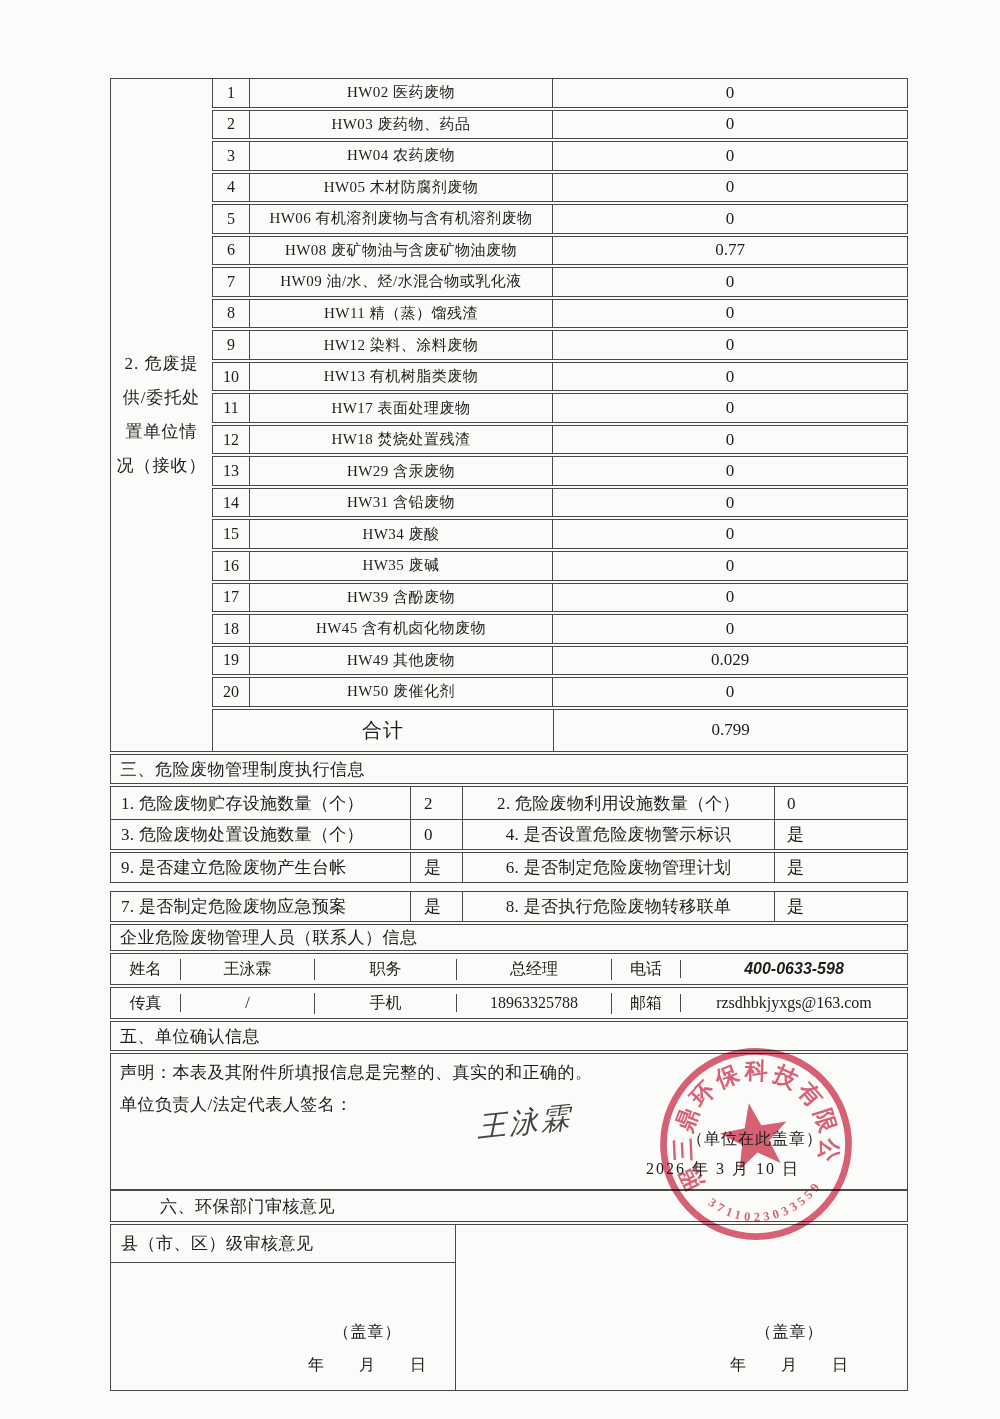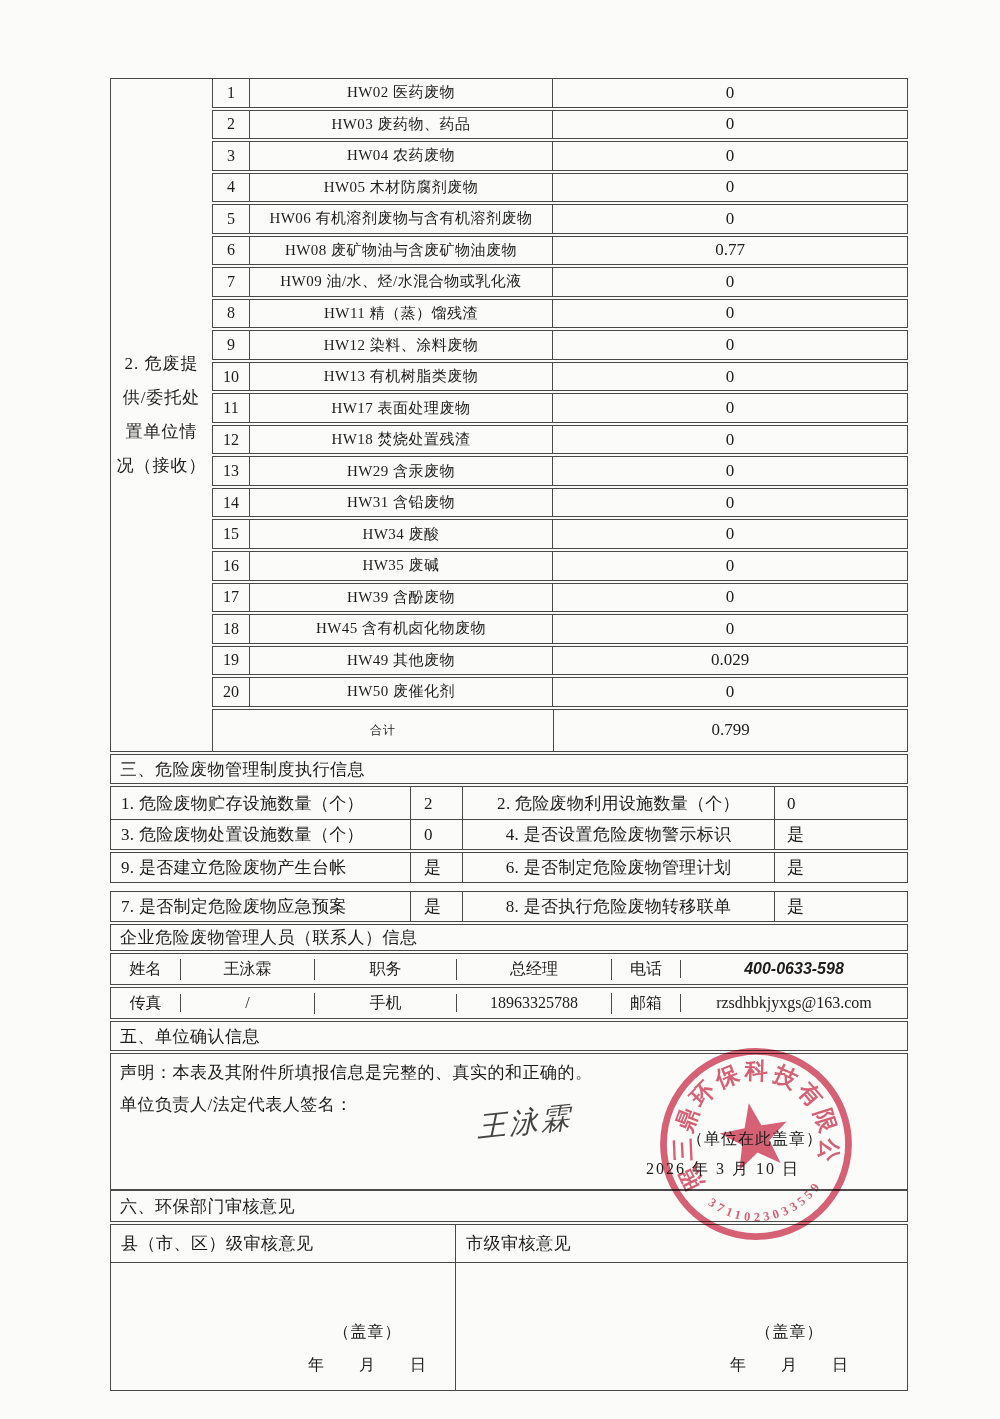--- a/index.html
+++ b/index.html
@@ -19,21 +19,21 @@
            font-size:17px;line-height:2.0;letter-spacing:1px;}
   .hw-rows{flex:1;display:flex;flex-direction:column;gap:2px;}
   .hw-row{flex:1;display:flex;box-sizing:border-box;border:1px solid var(--line);background:var(--paper);}
   .hw-row.total{flex:1.5;}
   .hw-row .c-no{width:37px;box-sizing:border-box;border-right:1px solid var(--line);
                 display:flex;align-items:center;justify-content:center;font-size:16px;}
   .hw-row .c-name{width:303px;box-sizing:border-box;border-right:1px solid var(--line);
                 display:flex;align-items:center;justify-content:center;font-size:15px;letter-spacing:.5px;}
   .hw-row .c-val{flex:1;display:flex;align-items:center;justify-content:center;font-size:17px;}
   .hw-row .c-total-label{width:341px;box-sizing:border-box;border-right:1px solid var(--line);
-                display:flex;align-items:center;justify-content:center;font-size:12px;letter-spacing:1px;}
+                display:flex;align-items:center;justify-content:center;font-size:20px;letter-spacing:1px;}
 
   
   .bar{position:absolute;left:110px;width:798px;box-sizing:border-box;border:1px solid var(--line);
        background:var(--paper);display:flex;align-items:center;font-size:17px;}
   .bar .pad{padding-left:9px;letter-spacing:.5px;}
 
   .qa-row{display:flex;align-items:stretch;padding:0;}
   .qa-row>div{display:flex;align-items:center;box-sizing:border-box;}
   .qa-q1{width:299px;padding-left:10px;letter-spacing:.3px;}
   .qa-a1{width:52px;border-left:1px solid var(--line);padding-left:13px;}
@@ -250,33 +250,32 @@
     <span class="pad">五、单位确认信息</span>
   </div>
   <div class="s5-body">
     <div class="s5-line1">声明：本表及其附件所填报信息是完整的、真实的和正确的。</div>
     <div class="s5-line2">单位负责人/法定代表人签名：</div>
   </div>
   <div class="signature">王泳霖</div>
   <div class="stamp-note">（单位在此盖章）</div>
   <div class="stamp-date">2026 年 3 月 10 日</div>
 
-  <div class="bar" style="top:1190px;height:32px;">
+  <div class="bar" style="top:1190px;height:32px;padding-left:40px;">
     <span class="pad">六、环保部门审核意见</span>
   </div>
   <div class="s6-body">
     <div class="s6-col left">
       <div class="s6-col-label">县（市、区）级审核意见</div>
       <div class="s6-bottom">
         <div>（盖章）</div>
         <div>年　　月　　日</div>
       </div>
     </div>
     <div class="s6-col right">
-      <div class="s6-col-label">市级审核意见</div>
       <div class="s6-bottom">
         <div>（盖章）</div>
         <div>年　　月　　日</div>
       </div>
     </div>
   </div>
 
   <div class="stamp">
     <svg width="212" height="212" viewBox="0 0 220 220">
       <defs>

